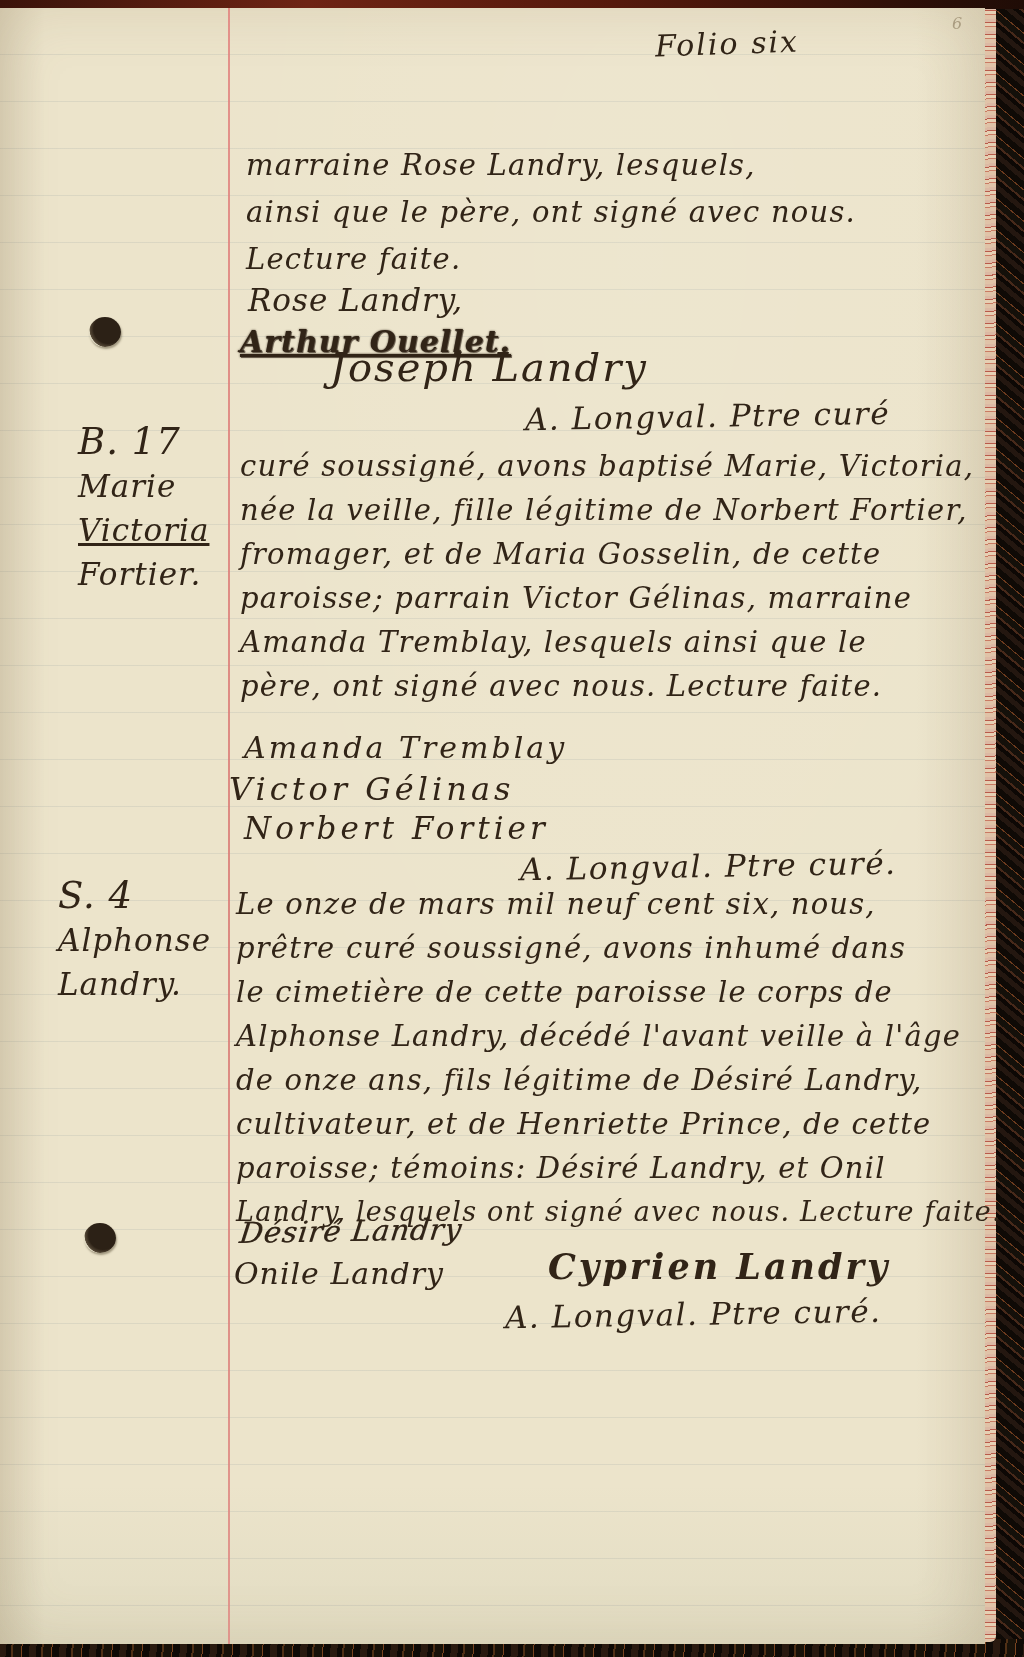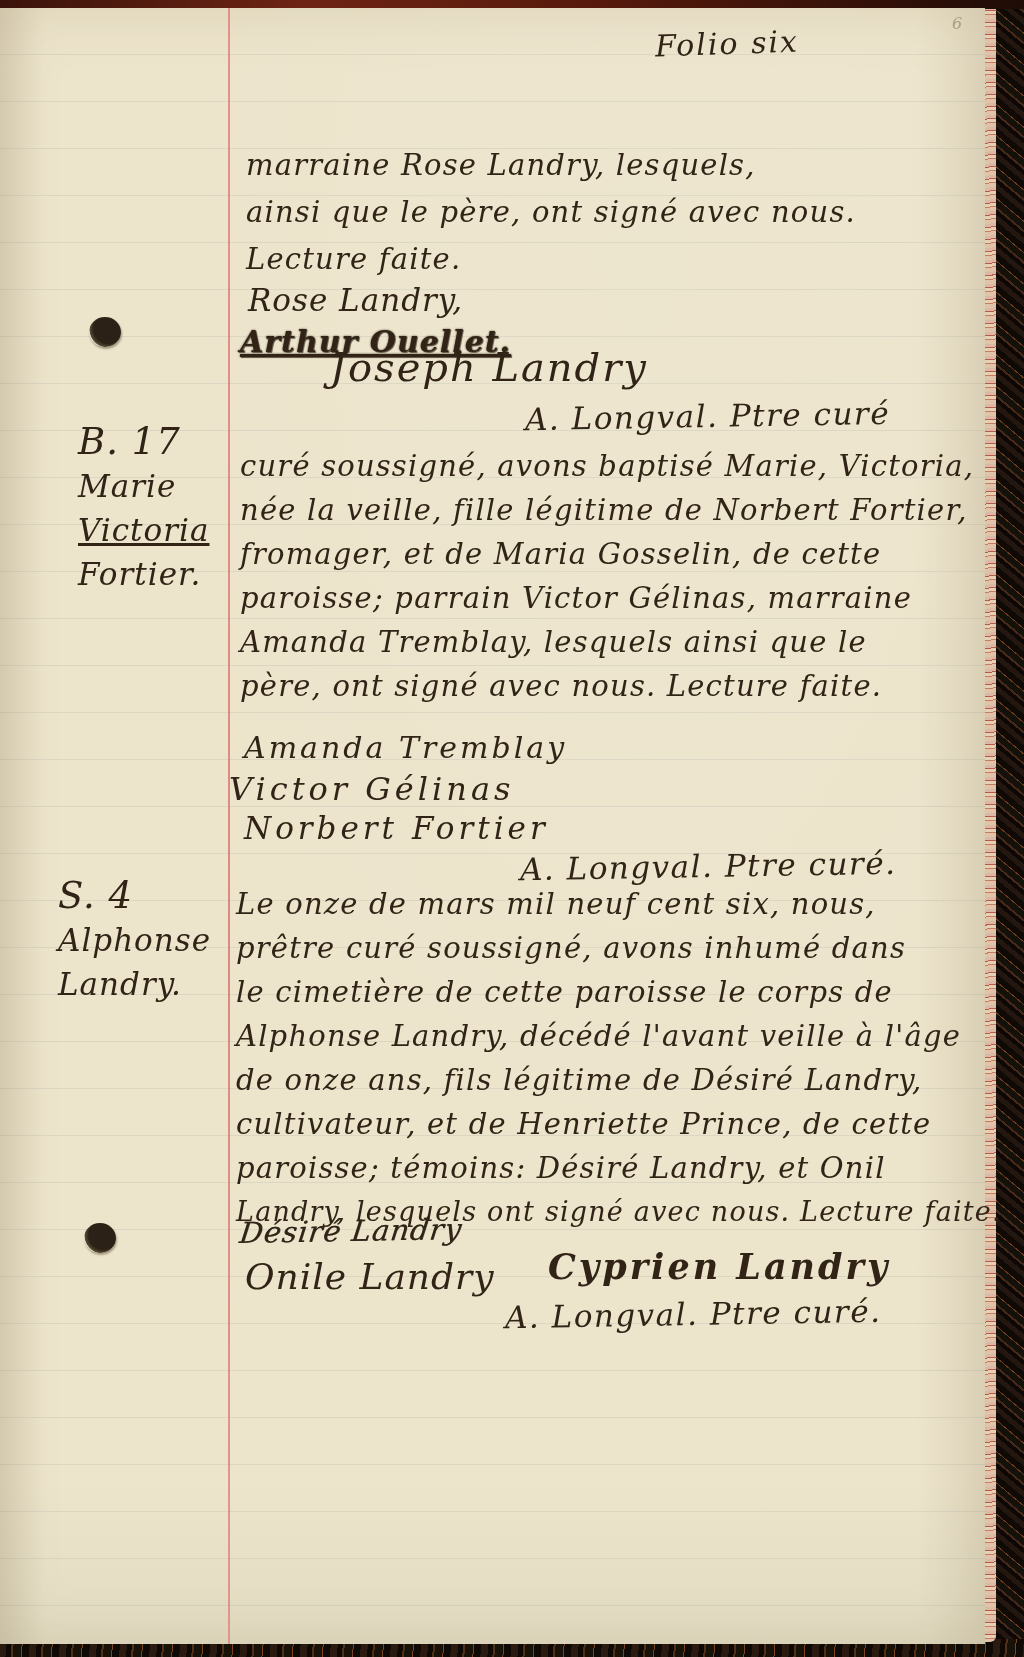--- a/index.html
+++ b/index.html
@@ -139,17 +139,17 @@
       <div class="line">Le onze de mars mil neuf cent six, nous,</div>
       <div class="line">prêtre curé soussigné, avons inhumé dans</div>
       <div class="line">le cimetière de cette paroisse le corps de</div>
       <div class="line">Alphonse Landry, décédé l'avant veille à l'âge</div>
       <div class="line">de onze ans, fils légitime de Désiré Landry,</div>
       <div class="line">cultivateur, et de Henriette Prince, de cette</div>
       <div class="line">paroisse; témoins: Désiré Landry, et Onil</div>
       <div class="line" style="font-size:27px;">Landry, lesquels ont signé avec nous. Lecture faite.</div>
     </div>
     <div class="hw sig scrawl" style="left:240px;top:1206px;font-size:29px;">Désiré Landry</div>
-    <div class="hw sig" style="left:245px;top:1248px;font-size:36px;">Onile Landry</div>
+    <div class="hw sig" style="left:234px;top:1248px;font-size:30px;">Onile Landry</div>
     <div class="hw sig" style="left:548px;top:1238px;font-size:35px;letter-spacing:3px;font-weight:bold;">Cyprien Landry</div>
     <div class="hw officiant" style="left:505px;top:1288px;">A. Longval. Ptre curé.</div>
   </div>
 </div>
 
 </body></html>

